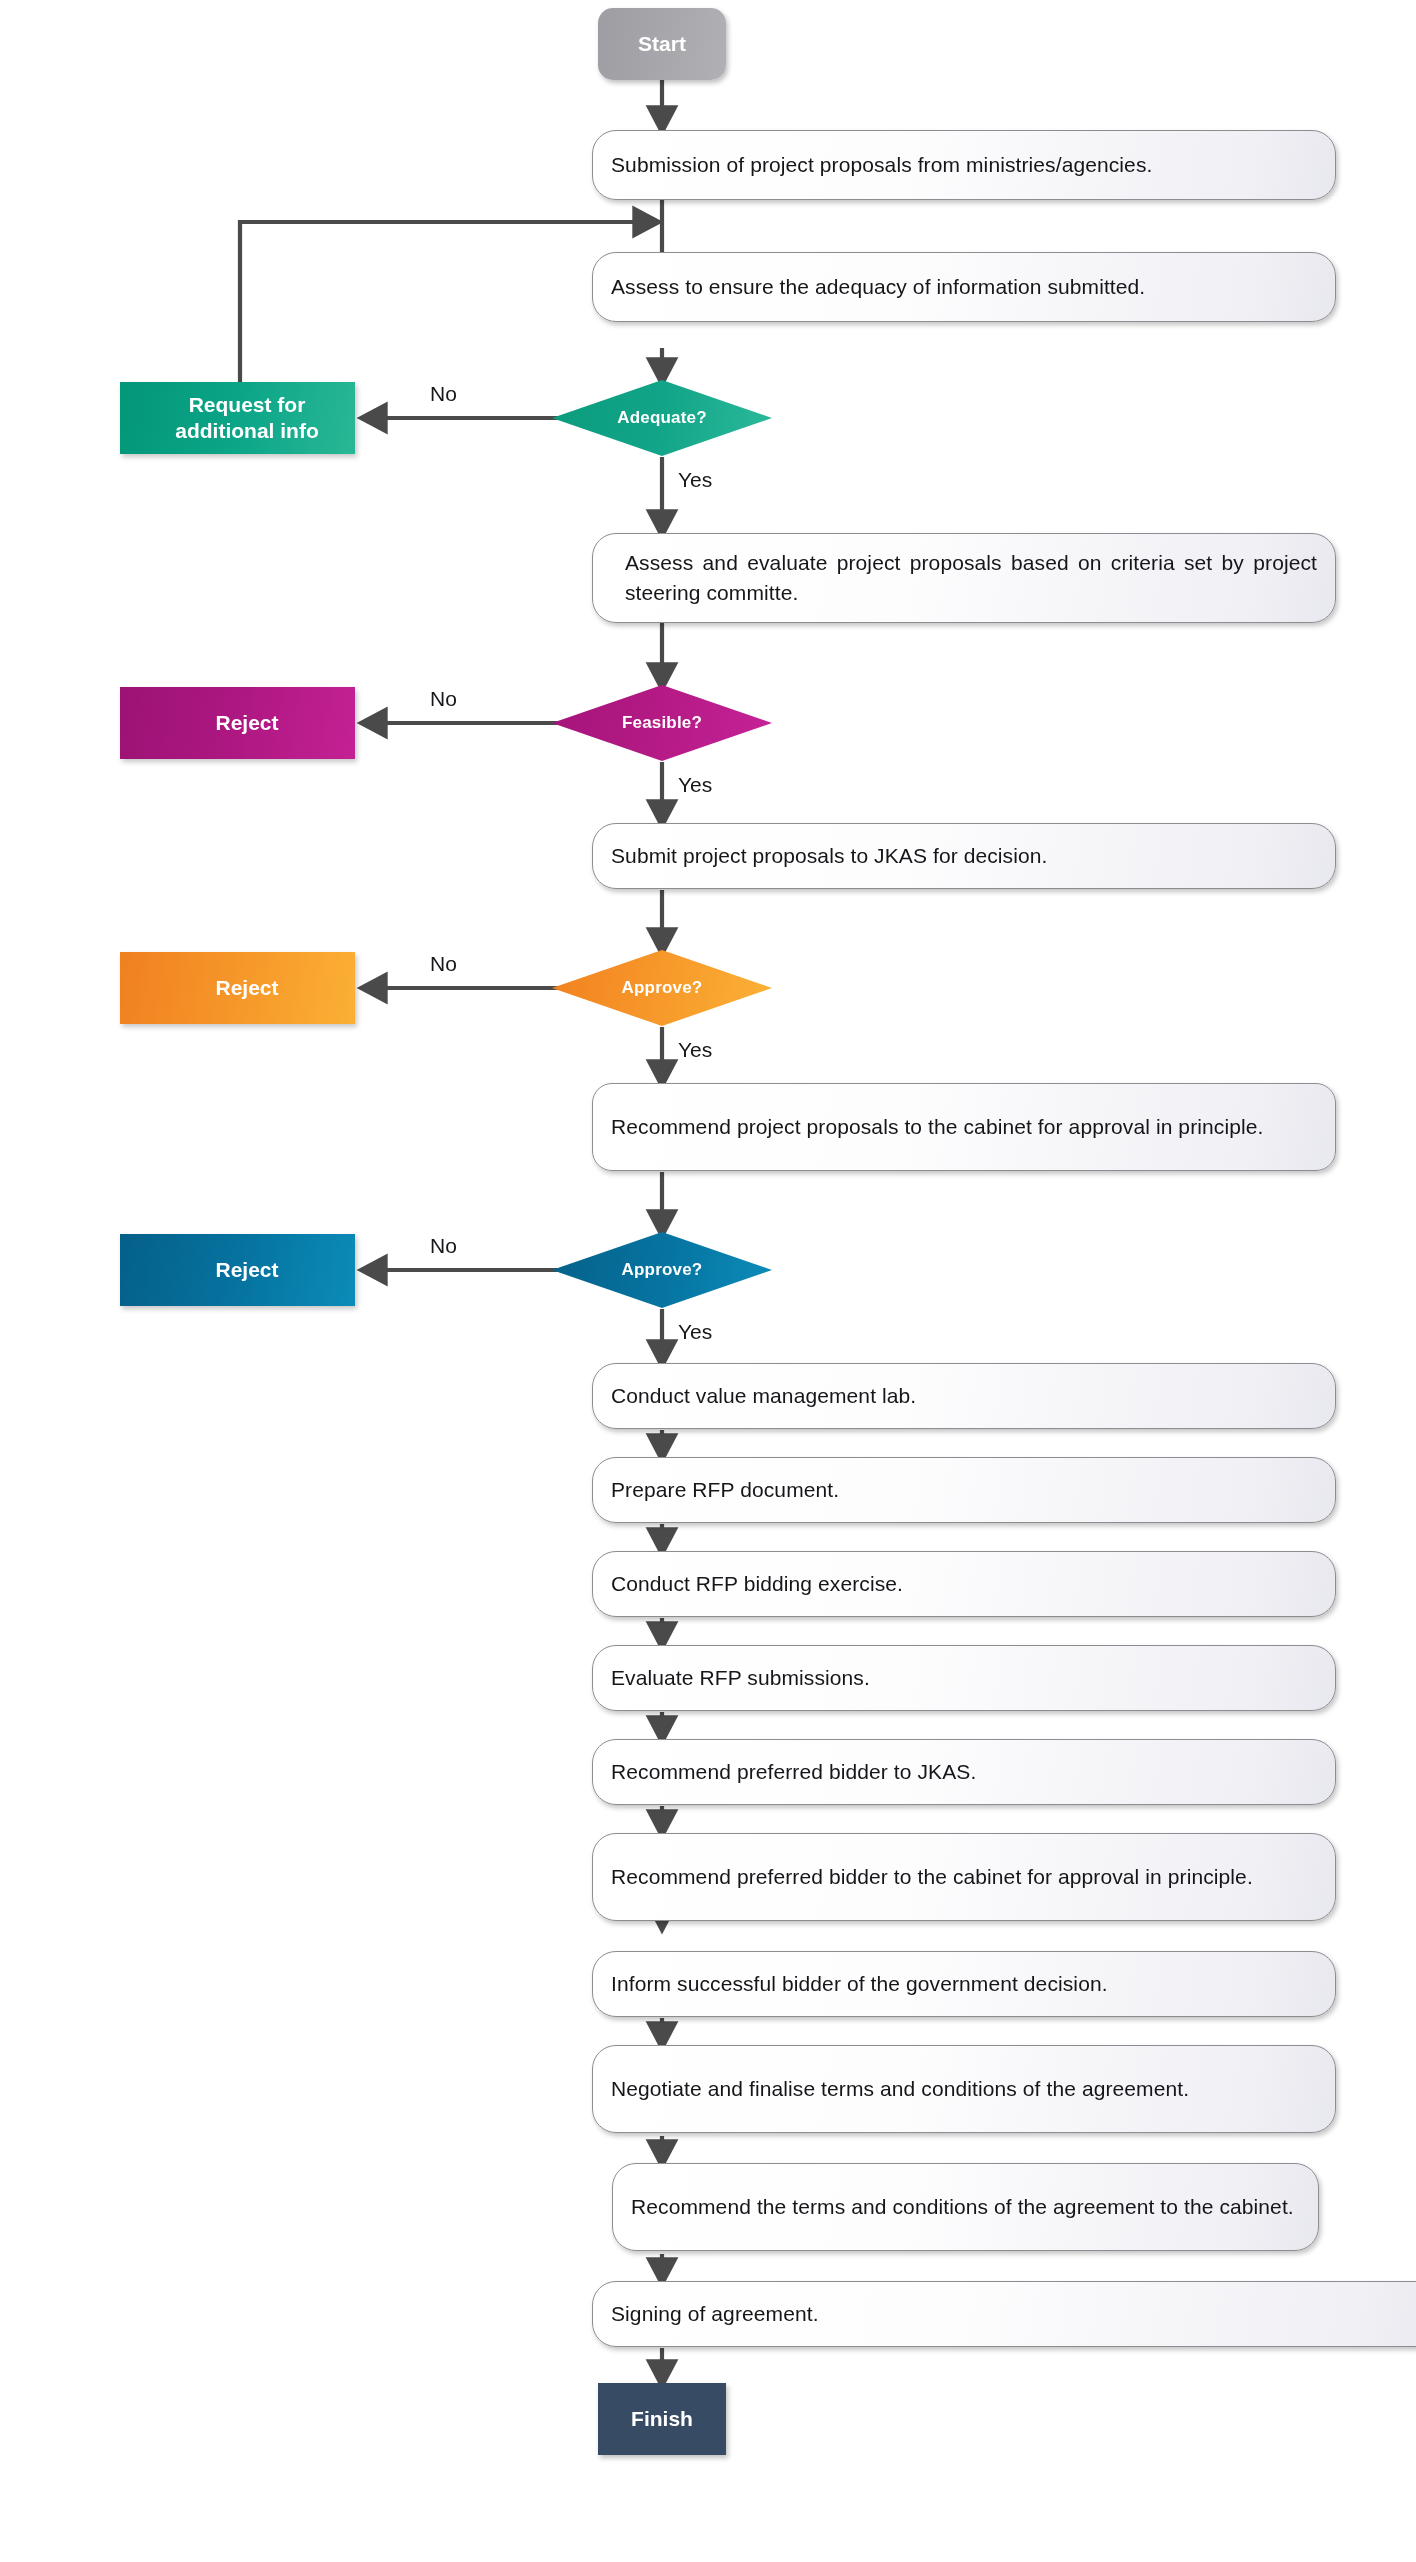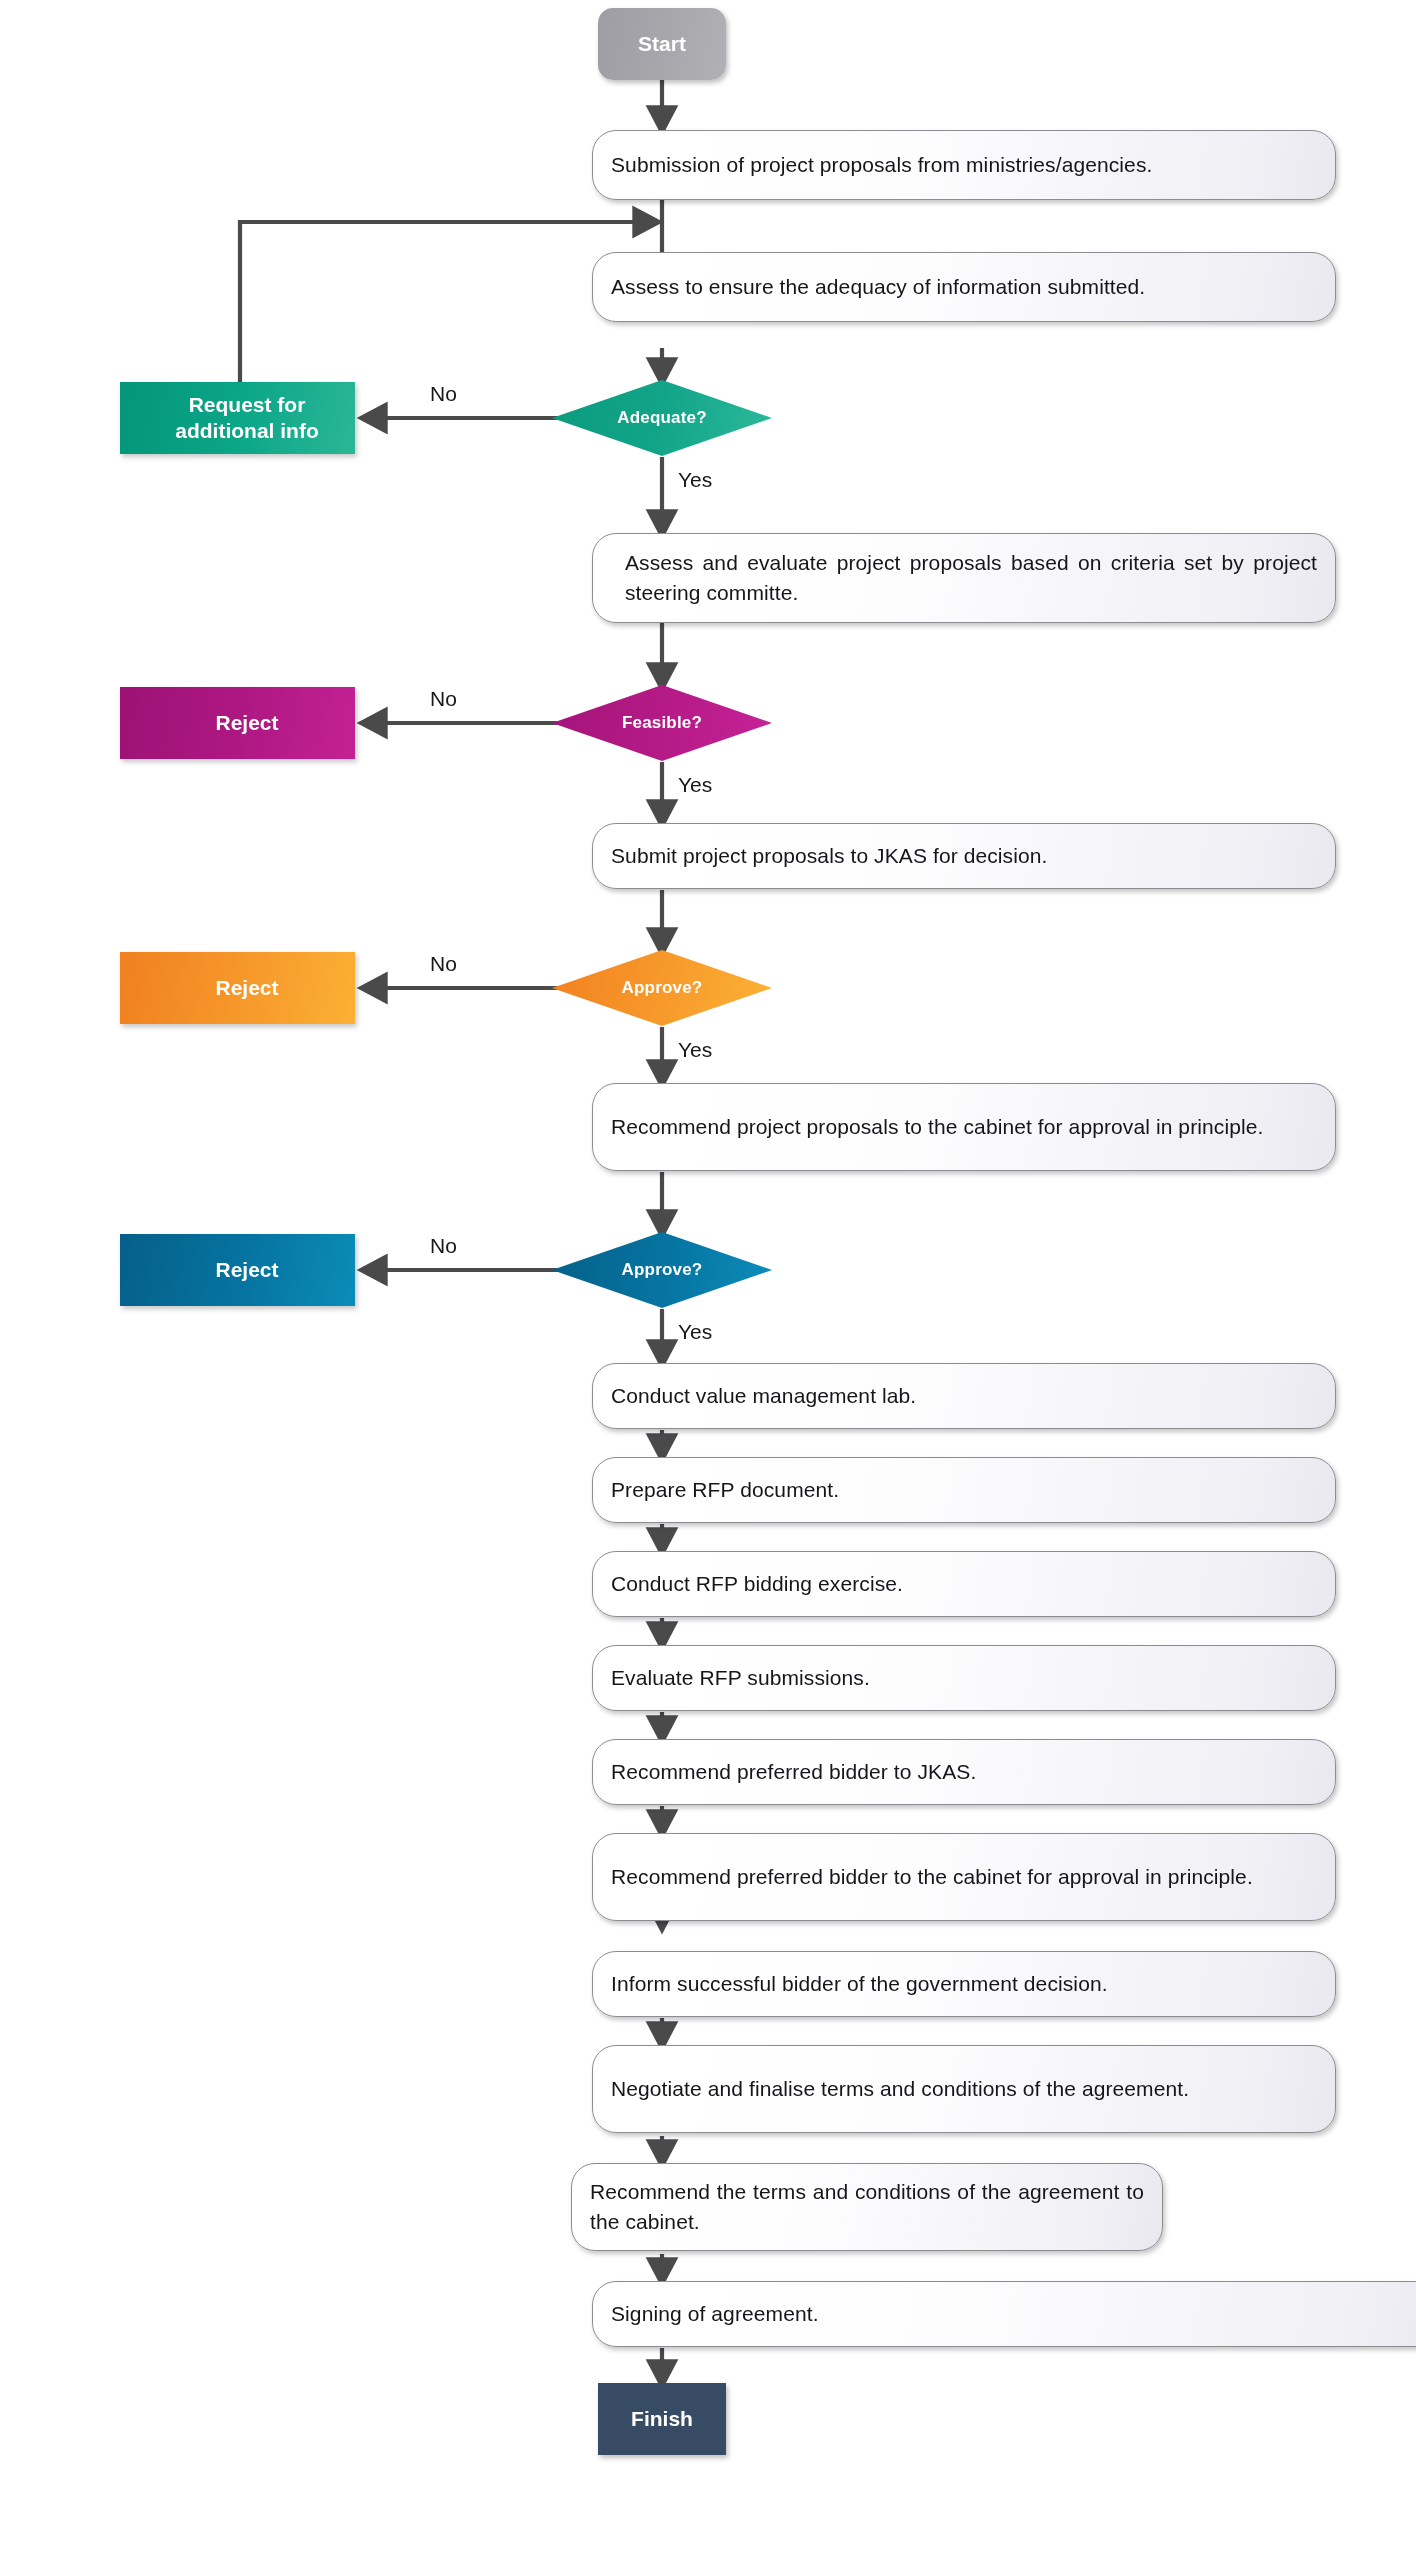--- a/index.html
+++ b/index.html
@@ -219,21 +219,21 @@
     <div class="dia"></div>
     <span class="dlabel">Approve?</span>
   </div>
   <div class="elabel" style="left:430px;top:952px;">No</div>
   <div class="elabel" style="left:678px;top:1038px;">Yes</div>
 
   <div class="node outcome c-orange" style="left:120px;top:952px;width:235px;height:72px;">
     <span style="width:100%">Reject</span>
   </div>
 
-  <div class="node process" style="left:592px;top:1083px;width:744px;height:88px;">
+  <div class="node process" style="left:592px;top:1083px;width:744px;height:88px;border-radius:20px;">
     <span class="txt">Recommend project proposals to the cabinet for approval in principle.</span>
   </div>
 
   <div class="decision d-blue" style="left:552px;top:1232px;width:220px;height:76px;">
     <div class="dia"></div>
     <span class="dlabel">Approve?</span>
   </div>
   <div class="elabel" style="left:430px;top:1234px;">No</div>
   <div class="elabel" style="left:678px;top:1320px;">Yes</div>
 
@@ -266,21 +266,21 @@
   </div>
 
   <div class="node process single" style="left:592px;top:1951px;width:744px;height:66px;">
     <span class="txt">Inform successful bidder of the government decision.</span>
   </div>
 
   <div class="node process" style="left:592px;top:2045px;width:744px;height:88px;">
     <span class="txt">Negotiate and finalise terms and conditions of the agreement.</span>
   </div>
 
-  <div class="node process" style="left:571px;top:2163px;width:592px;height:88px;">
+  <div class="node process" style="left:612px;top:2163px;width:707px;height:88px;">
     <span class="txt">Recommend the terms and conditions of the agreement to the cabinet.</span>
   </div>
 
   <div class="node process single" style="left:592px;top:2281px;width:866px;height:66px;">
     <span class="txt">Signing of agreement.</span>
   </div>
 
   <div class="node terminator finish" style="left:598px;top:2383px;width:128px;height:72px;">
     <span style="width:100%">Finish</span>
   </div>

